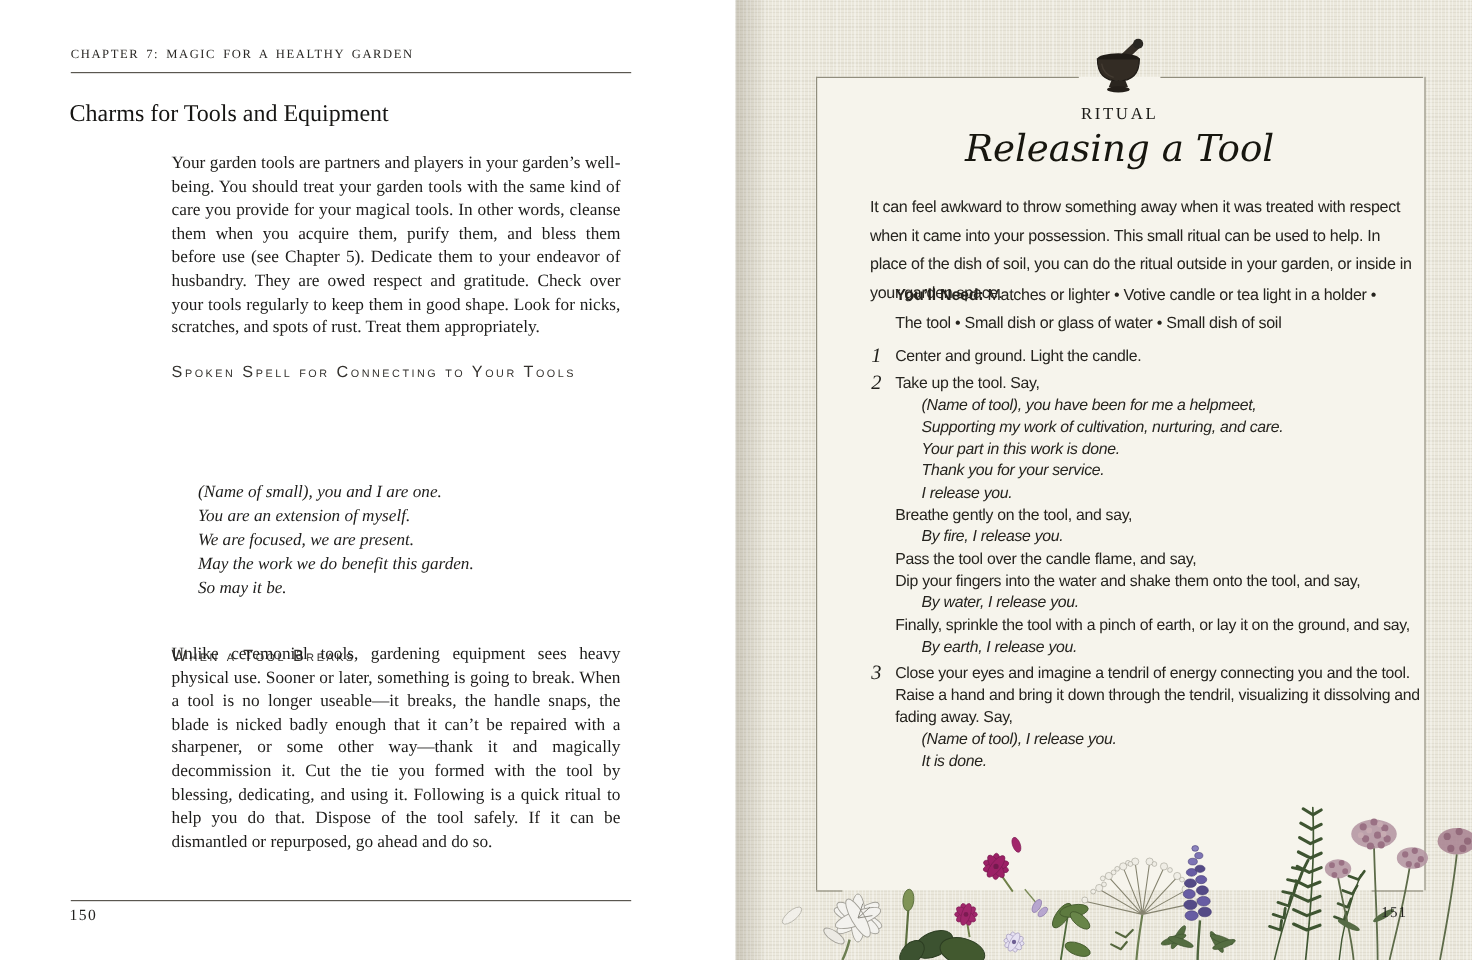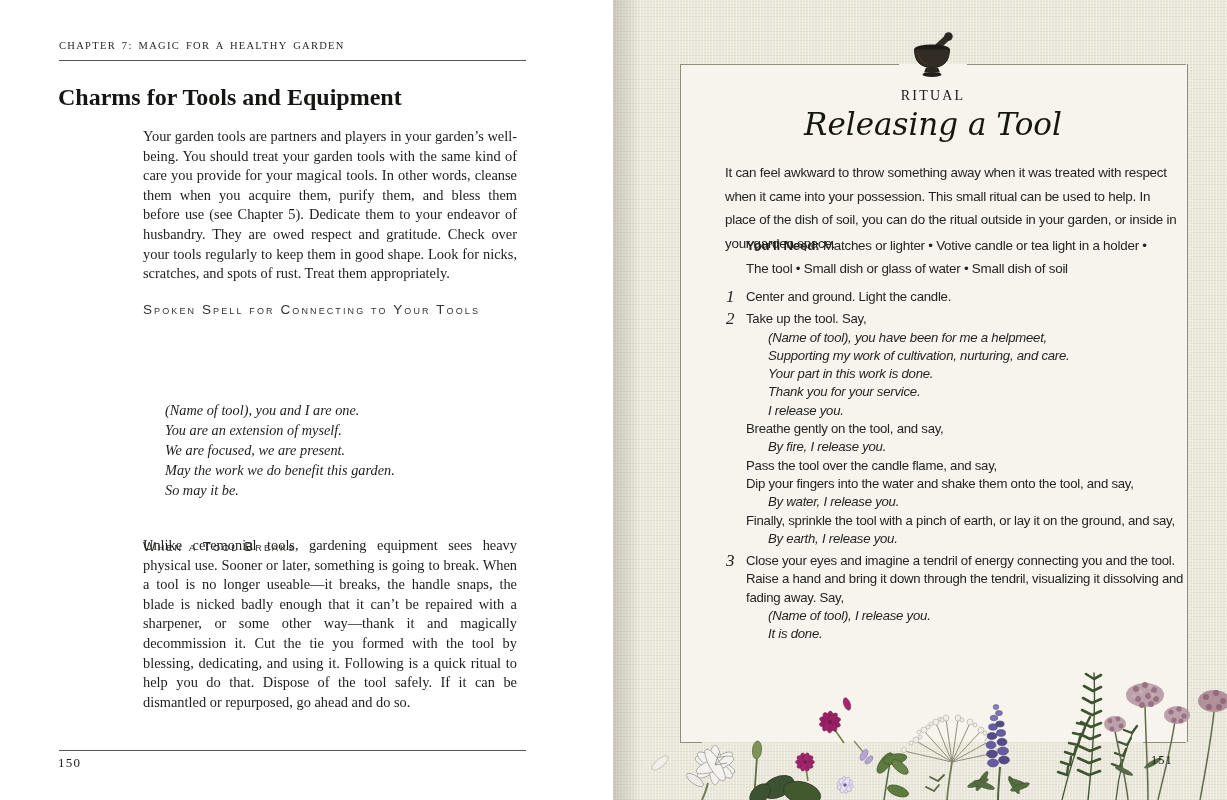--- a/index.html
+++ b/index.html
@@ -6,21 +6,21 @@
   .stage{position:relative;width:1227px;height:800px;overflow:hidden;
          font-family:"Liberation Serif",serif;background:#ffffff;}
 
   
   .left-page{position:absolute;left:0;top:0;width:613px;height:800px;background:#ffffff;}
   .lp-chapter{position:absolute;left:59px;top:40px;font-size:10.5px;letter-spacing:1.3px;
               word-spacing:2px;color:#2a2825;}
   .lp-rule{position:absolute;left:59px;width:467px;height:1px;background:#5a5750;}
   .rule-top{top:60px;}
   .rule-bottom{top:750px;}
-  .lp-title{position:absolute;left:58px;top:84px;font-size:24px;font-weight:700;color:#161513;}
+  .lp-title{position:absolute;left:58px;top:84px;font-size:20px;font-weight:400;color:#161513;}
   .lp-p{position:absolute;left:143px;width:374px;font-size:14.4px;line-height:19.6px;
         color:#1e1d1b;text-align:justify;}
   #lp-p1{top:127px;}
   .lp-h{position:absolute;left:143px;font-family:"Liberation Sans",sans-serif;
         font-variant:small-caps;font-size:13.5px;letter-spacing:2.1px;color:#34322e;
         white-space:nowrap;}
   #lp-h1{top:302px;}
   #lp-h2{top:515px;margin-top:24px;}
   #lp-p2{top:322px;}
   #lp-p3{top:536px;}
@@ -71,21 +71,21 @@
   <div class="left-page">
     <div class="lp-chapter">CHAPTER 7: MAGIC FOR A HEALTHY GARDEN</div>
     <div class="lp-rule rule-top"></div>
     <div class="lp-title">Charms for Tools and Equipment</div>
 
     <div class="lp-p" id="lp-p1">Your garden tools are partners and players in your garden’s well-being. You should treat your garden tools with the same kind of care you provide for your magical tools. In other words, cleanse them when you acquire them, purify them, and bless them before use (see Chapter 5). Dedicate them to your endeavor of husbandry. They are owed respect and gratitude. Check over your tools regularly to keep them in good shape. Look for nicks, scratches, and spots of rust. Treat them appropriately.</div>
 
     <div class="lp-h" id="lp-h1">Spoken Spell for Connecting to Your Tools</div>
 
     <div class="spell">
-        <div class="spell-line">(Name of tool), you and I are one.</div>
+        <div class="spell-line">(Name of small), you and I are one.</div>
         <div class="spell-line">You are an extension of myself.</div>
         <div class="spell-line">We are focused, we are present.</div>
         <div class="spell-line">May the work we do benefit this garden.</div>
         <div class="spell-line">So may it be.</div>
       </div>
 
     <div class="lp-h" id="lp-h2">When a Tool Breaks</div>
     <div class="lp-p" id="lp-p3">Unlike ceremonial tools, gardening equipment sees heavy physical use. Sooner or later, something is going to break. When a tool is no longer useable—it breaks, the handle snaps, the blade is nicked badly enough that it can’t be repaired with a sharpener, or some other way—thank it and magically decommission it. Cut the tie you formed with the tool by blessing, dedicating, and using it. Following is a quick ritual to help you do that. Dispose of the tool safely. If it can be dismantled or repurposed, go ahead and do so.</div>
 
     <div class="lp-rule rule-bottom"></div>

